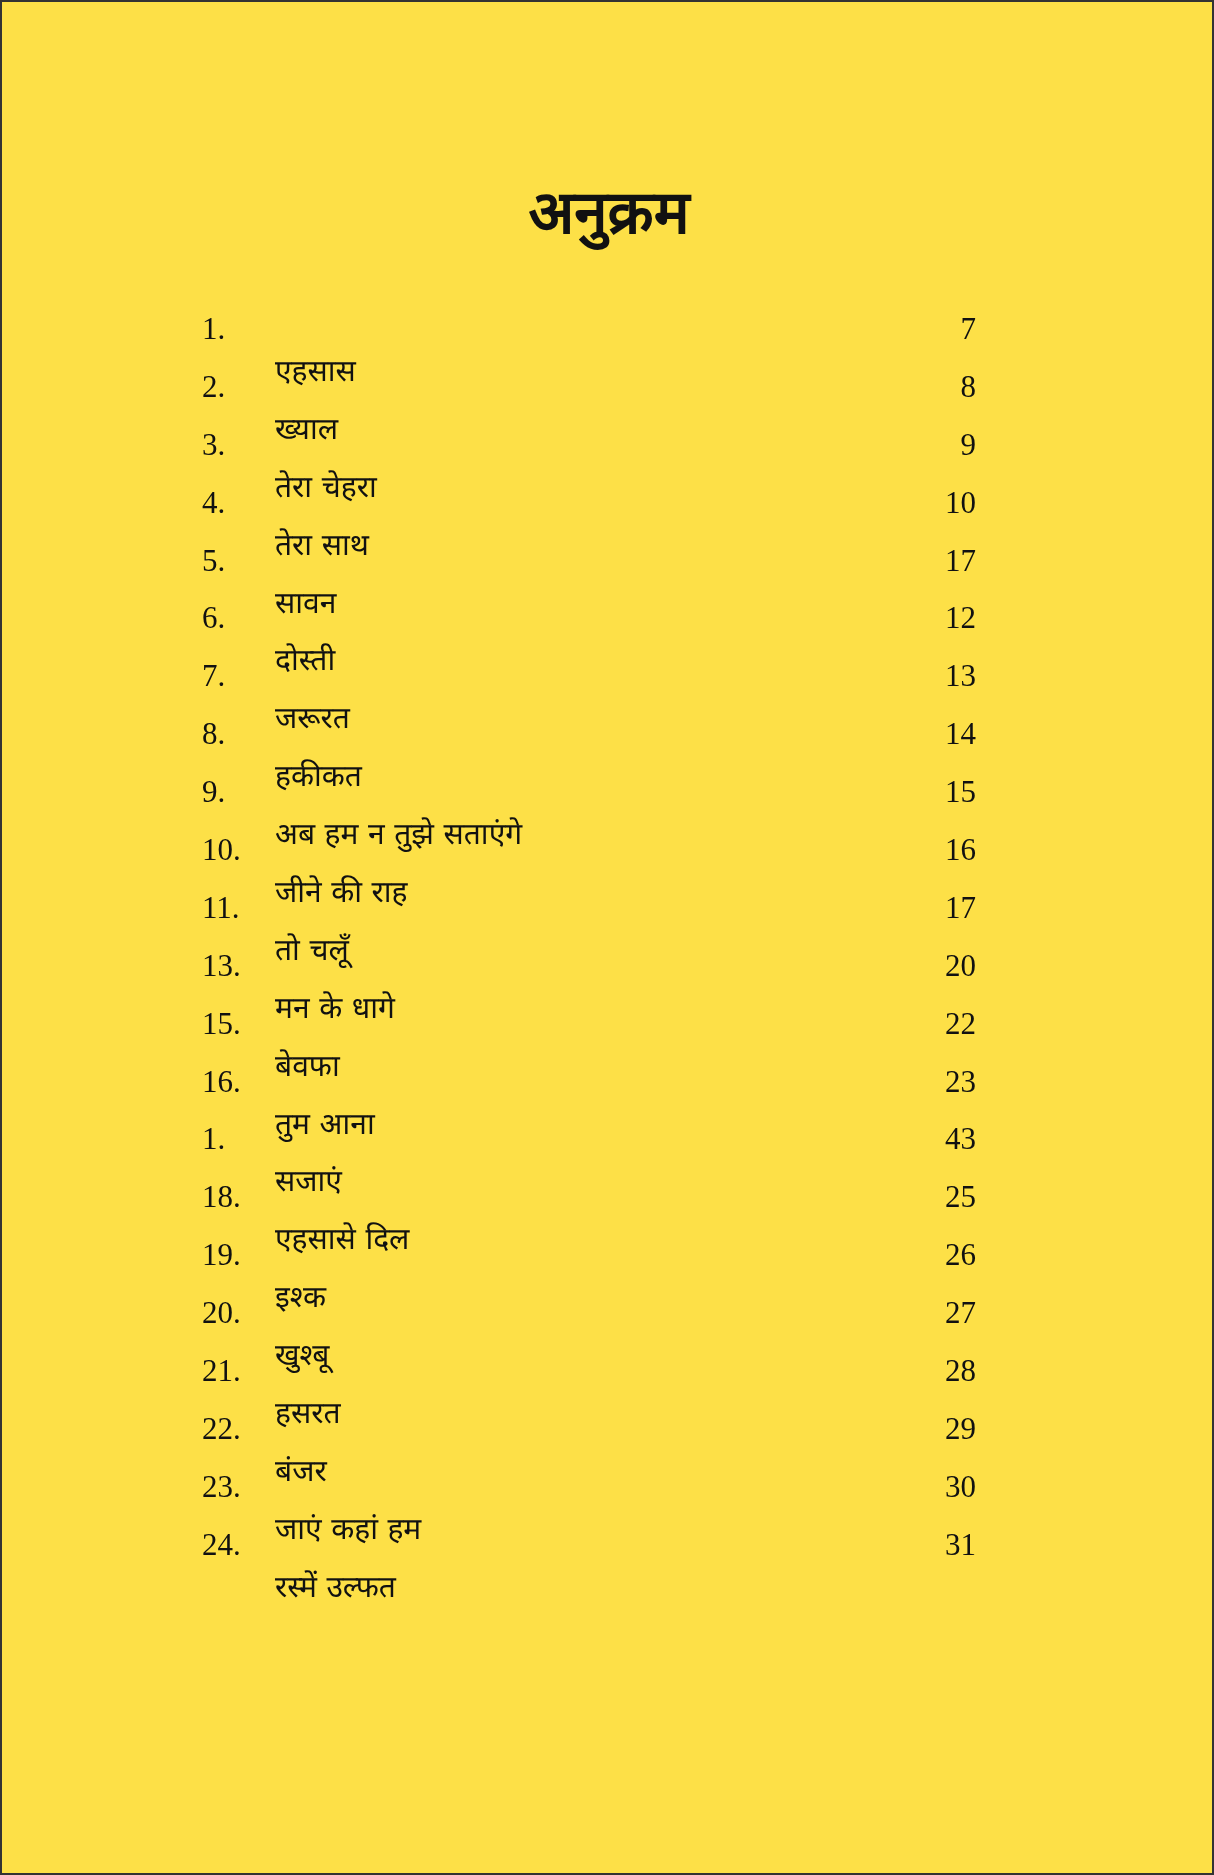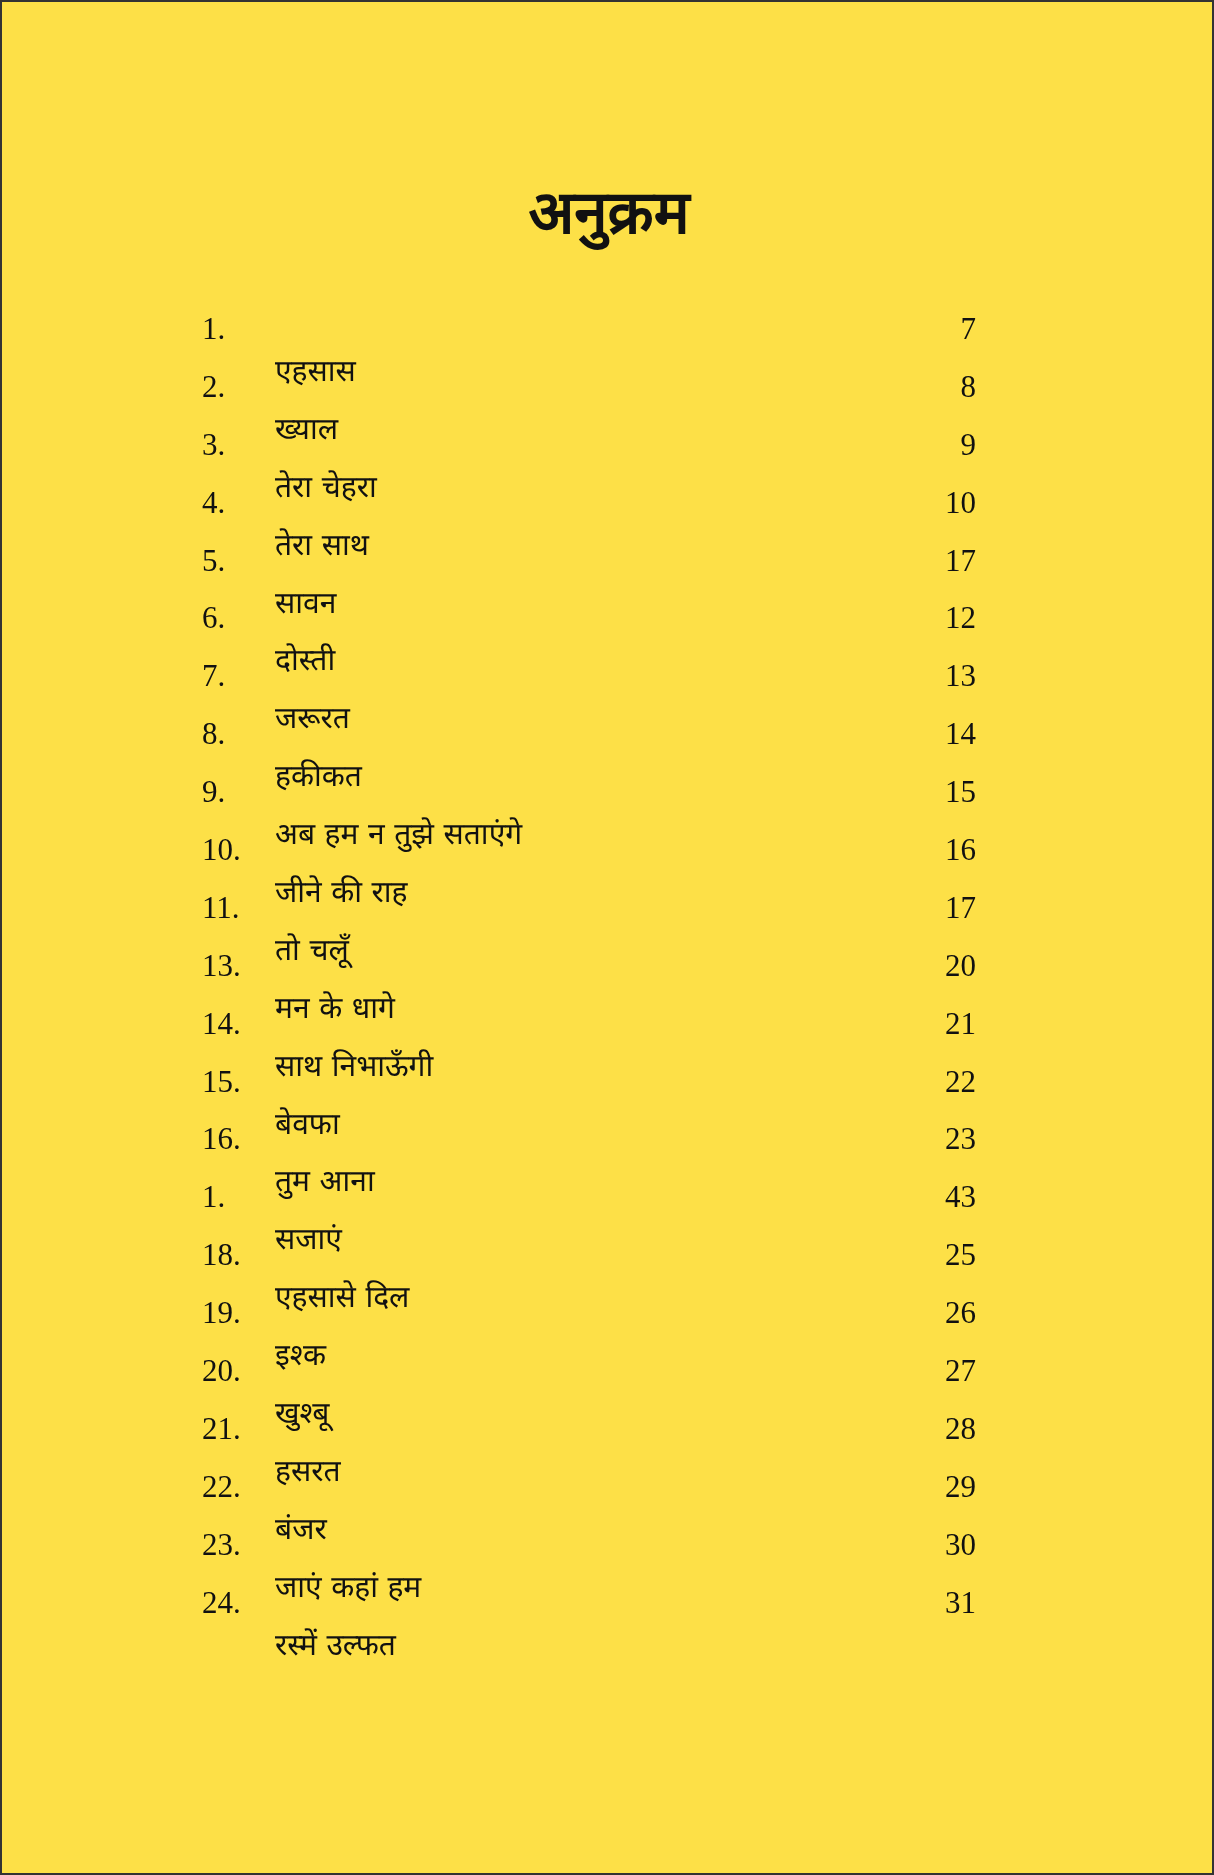--- a/index.html
+++ b/index.html
@@ -96,25 +96,20 @@
         <span class="toc-num">11.</span>
         <span class="toc-title">तो चलूँ</span>
         <span class="toc-page">17</span>
       </li>
     <li class="toc-row">
         <span class="toc-num">13.</span>
         <span class="toc-title">मन के धागे</span>
         <span class="toc-page">20</span>
       </li>
     <li class="toc-row">
-        <span class="toc-num">14.</span>
-        <span class="toc-title">साथ निभाऊँगी</span>
-        <span class="toc-page">21</span>
-      </li>
-    <li class="toc-row">
         <span class="toc-num">15.</span>
         <span class="toc-title">बेवफा</span>
         <span class="toc-page">22</span>
       </li>
     <li class="toc-row">
         <span class="toc-num">16.</span>
         <span class="toc-title">तुम आना</span>
         <span class="toc-page">23</span>
       </li>
     <li class="toc-row">

